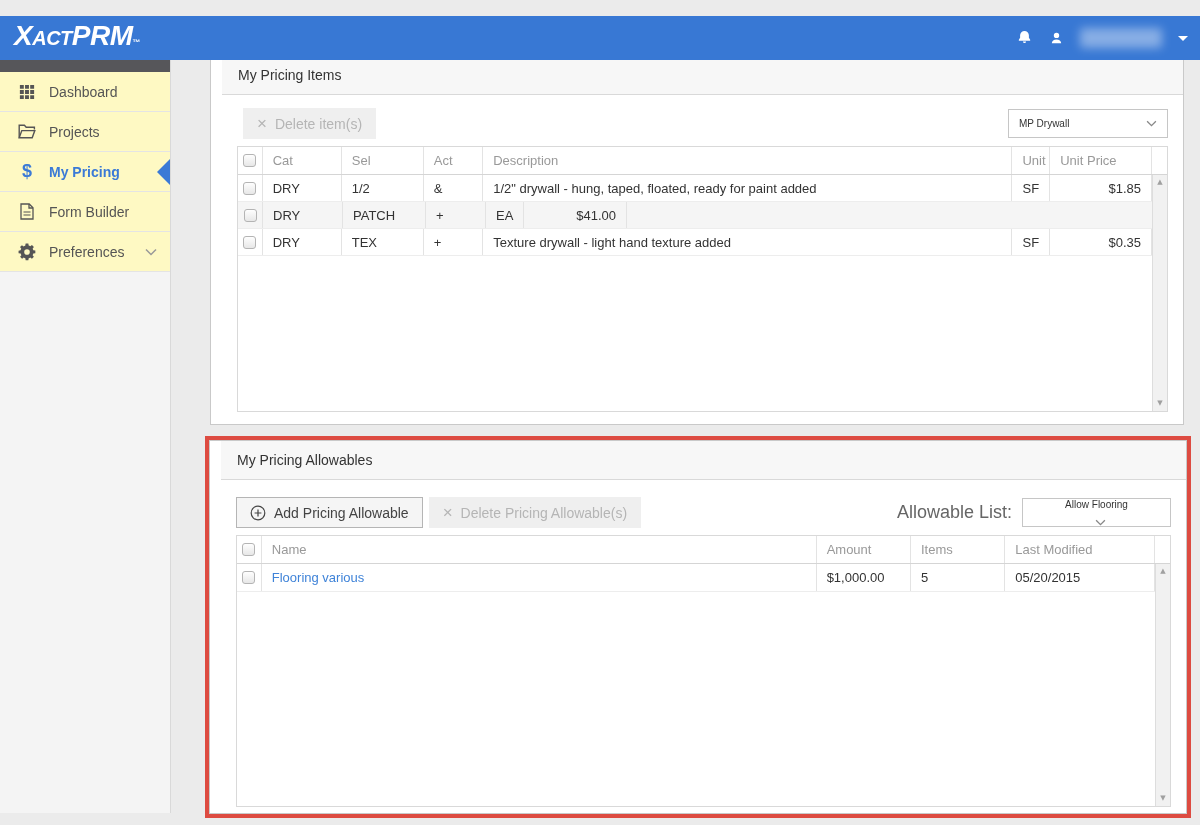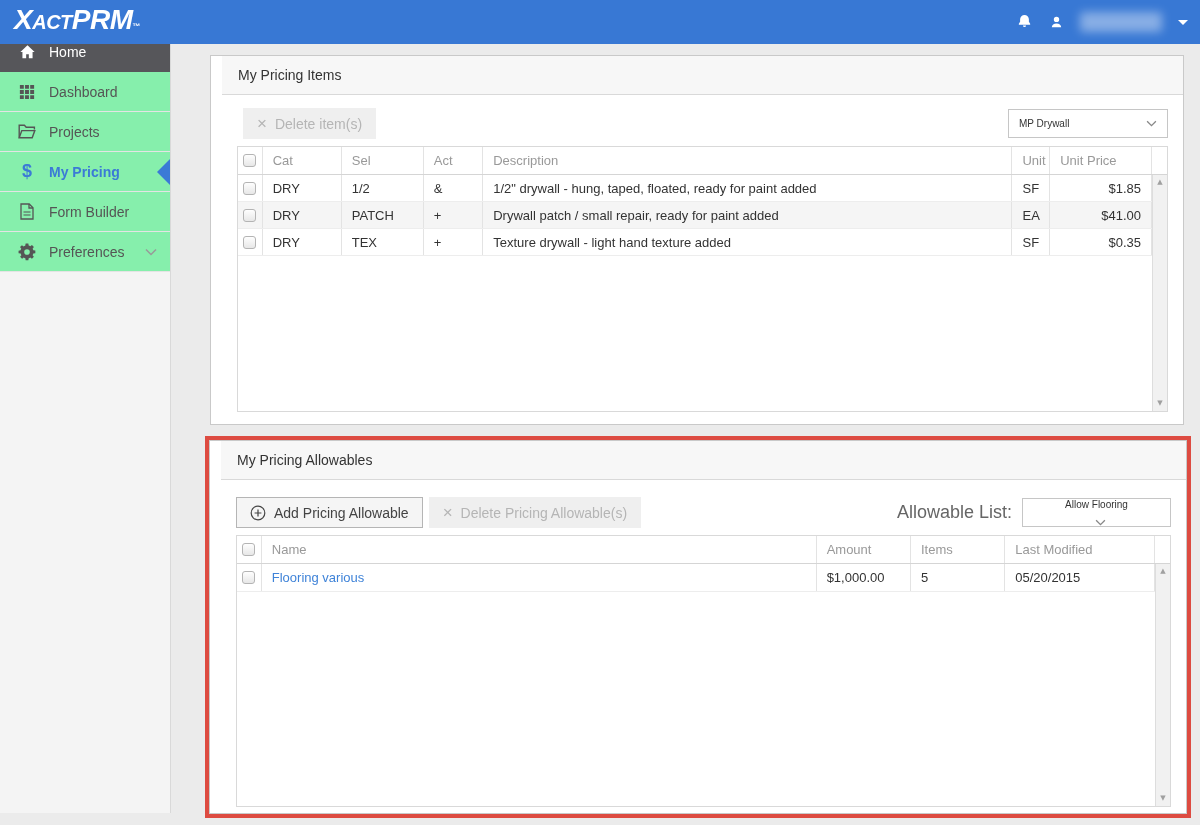--- a/index.html
+++ b/index.html
@@ -6,33 +6,33 @@
   html,body { width:1200px; height:825px; }
   body {
     position: relative;
     background:#ebebeb;
     font-family:"Liberation Sans", sans-serif;
     font-size:13px; color:#333;
     overflow:hidden;
   }
 
   
-  .topbar { position:absolute; top:0; left:0; width:1200px; height:44px; background:#3878d4; z-index:20; }
+  .topbar { position:absolute; top:16px; left:0; width:1200px; height:44px; background:#3878d4; z-index:20; }
   .logo { position:absolute; left:14px; top:4px; color:#fff; font-style:italic; font-weight:bold; white-space:nowrap; letter-spacing:-0.5px; }
   .logo .l1 { font-size:28px; }
   .logo .l2 { font-size:20px; }
   .logo .tm { font-size:8px; font-style:normal; vertical-align:baseline; }
   .topbar-right { position:absolute; right:12px; top:0; height:44px; display:flex; align-items:center; gap:16px; }
   .tb-icon { display:flex; align-items:center; justify-content:center; cursor:pointer; }
   .user-blur { width:82px; height:20px; background:rgba(255,255,255,0.40); border-radius:3px; filter:blur(5px); }
   .caret-down { width:0; height:0; border-left:5px solid transparent; border-right:5px solid transparent; border-top:5px solid #fff; cursor:pointer; }
 
   
   .sidebar { position:absolute; top:32px; left:0; width:171px; height:781px; background:#f4f4f4; border-right:1px solid #d9d9d9; z-index:10; }
-  .nav-item { position:relative; height:40px; background:#86efac; border-bottom:1px solid #e4e4e4; display:flex; align-items:center; padding-left:16px; color:#555; font-size:14px; cursor:pointer; }
+  .nav-item { position:relative; height:40px; background:#fef9c3; border-bottom:1px solid #e4e4e4; display:flex; align-items:center; padding-left:16px; color:#555; font-size:14px; cursor:pointer; }
   .nav-icon { width:22px; margin-right:11px; display:flex; align-items:center; justify-content:center; color:#555; }
   .nav-item.active { background:#56565a; border-bottom-color:#56565a; color:#fff; }
   .nav-item.active .nav-icon { color:#fff; }
   .nav-item.current { color:#3b7ad6; font-weight:bold; }
   .nav-item.current .nav-icon { color:#3b7ad6; }
   .dollar { font-size:18px; font-weight:bold; font-family:"Liberation Sans",sans-serif; }
   .current-arrow { position:absolute; right:0; top:50%; transform:translateY(-50%); width:0; height:0; border-top:13px solid transparent; border-bottom:13px solid transparent; border-right:13px solid #3b7ad6; }
   .nav-chevron { margin-left:auto; margin-right:13px; color:#999; display:flex; }
 
   
@@ -205,21 +205,20 @@
         <div class="gc c-unit">SF</div>
         <div class="gc c-price right">$1.85</div>
       </div>
       <div class="grid-row data alt">
         <div class="gc cb c-cb">
             <span class="checkbox"></span>
           </div>
         <div class="gc c-cat">DRY</div>
         <div class="gc c-sel">PATCH</div>
         <div class="gc c-act">+</div>
-        <div class="gc c-desc">Drywall patch / small repair, ready for paint added</div>
         <div class="gc c-unit">EA</div>
         <div class="gc c-price right">$41.00</div>
       </div>
       <div class="grid-row data">
         <div class="gc cb c-cb">
             <span class="checkbox"></span>
           </div>
         <div class="gc c-cat">DRY</div>
         <div class="gc c-sel">TEX</div>
         <div class="gc c-act">+</div>

